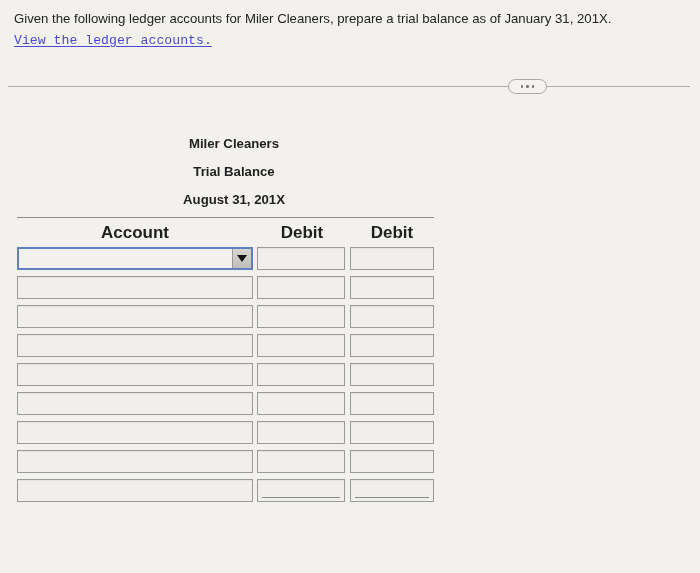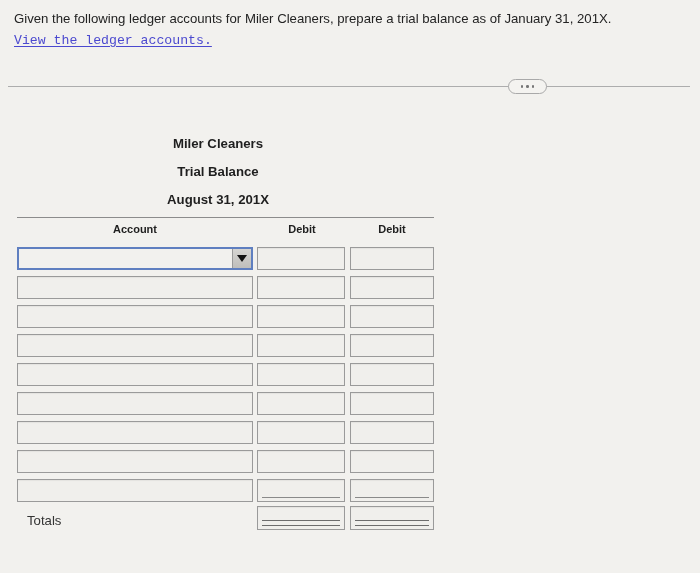--- a/index.html
+++ b/index.html
@@ -80,21 +80,21 @@
   
   #worksheet {
     position: absolute;
     left: 0;
     top: 130px;
     width: 460px;
   }
   #statement-heading {
     width: 434px;
     text-align: center;
-    padding-left: 1px;
+    padding-left: 17px;
     box-sizing: content-box;
   }
   .heading-line {
     font-size: 13.2px;
     font-weight: bold;
     color: #1f1f1f;
     height: 28px;
     line-height: 28px;
   }
 
@@ -105,21 +105,21 @@
     background: #8c8c8c;
   }
 
   #column-headers {
     position: relative;
     height: 26px;
   }
   .col-head {
     position: absolute;
     top: 5px;
-    font-size: 11px;
+    font-size: 17px;
     font-weight: bold;
     color: #1f1f1f;
     text-align: center;
   }
   #col-head-account { left: 17px;  width: 236px; }
   #col-head-debit   { left: 258px; width: 88px;  }
   #col-head-credit  { left: 350px; width: 84px;  }
 
   
   #rows { position: relative; }
@@ -291,23 +291,14 @@
         <div class="account-cell"></div>
         <div class="amount-cell debit">
           <div class="single-rule"></div>
         </div>
         <div class="amount-cell credit">
           <div class="single-rule"></div>
         </div>
       </div>
     </div>
 
-  <div id="totals-row">
-    <div id="totals-label">Totals</div>
-    <div class="amount-cell debit">
-      <div class="double-rule"></div>
-    </div>
-    <div class="amount-cell credit">
-      <div class="double-rule"></div>
-    </div>
-  </div>
 
 </div>
 
 </body></html>

